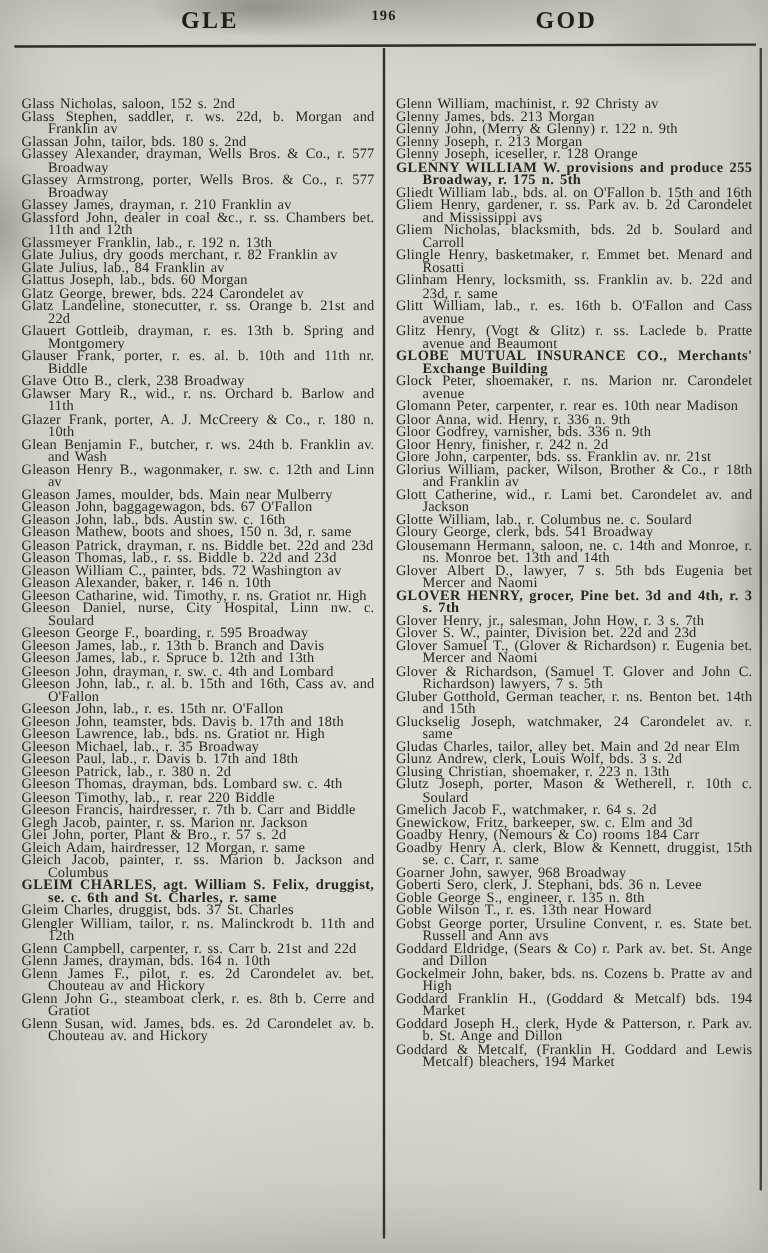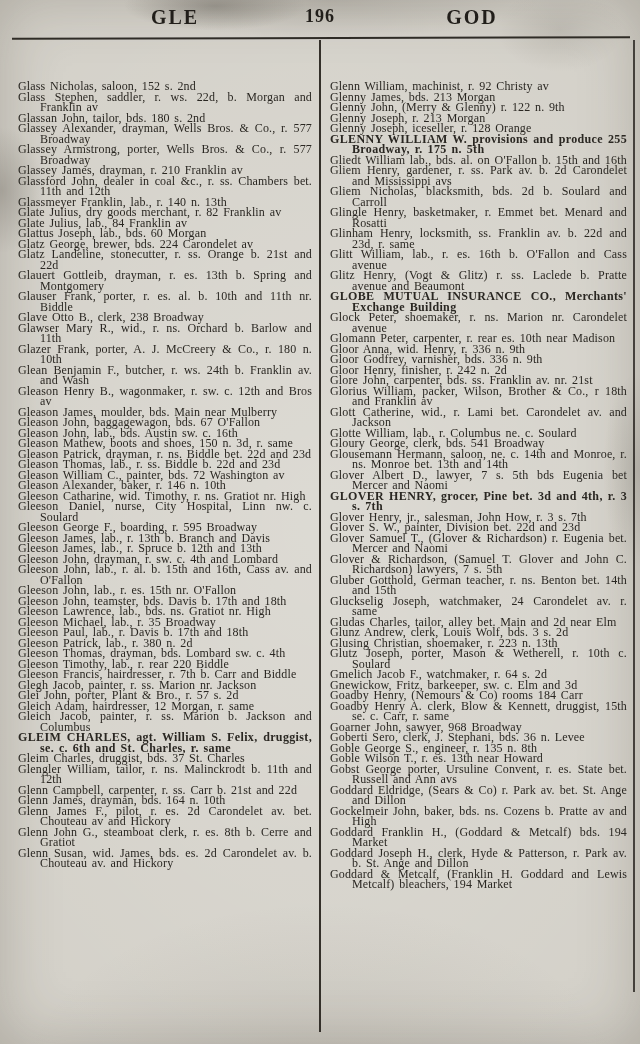--- a/index.html
+++ b/index.html
@@ -17,21 +17,21 @@
       radial-gradient(ellipse 600px 900px at 320px 520px, rgba(255,255,252,0.22), transparent 80%),
       #d3d0c8;
     box-shadow: inset 0 0 60px rgba(70,62,50,0.25);
   }
   .page { position:absolute; inset:0; }
 
   .header-zone { position:absolute; top:6px; left:0; width:640px; height:30px; }
   .hdr { position:absolute; top:0; font-weight:bold; color:#211e1a; }
   .hdr-guide { font-size:20px; letter-spacing:2px; width:90px; text-align:center; }
   .hdr-left  { left:130px; }
-  .hdr-num   { left:275px; width:90px; text-align:center; font-size:18px; letter-spacing:1px; }
+  .hdr-num   { left:275px; width:90px; text-align:center; font-size:12px; letter-spacing:1px; }
   .hdr-right { left:427px; }
 
   .header-rule {
     position:absolute; top:37px; left:12px; width:618px; height:2px;
     background:#2f2c26; transform:rotate(-0.15deg);
   }
 
   .col {
     position:absolute; top:43px; height:1000px; overflow:hidden;
     font-size:12px; line-height:10.5px; word-spacing:1.5px; letter-spacing:0.15px;margin-top:38px;
@@ -67,33 +67,33 @@
   <div class="header-rule"></div>
 
   <div class="col col-left">
       <p class="entry">Glass Nicholas, saloon, 152 s. 2nd</p>
       <p class="entry">Glass Stephen, saddler, r. ws. 22d, b. Morgan and Franklin av</p>
       <p class="entry">Glassan John, tailor, bds. 180 s. 2nd</p>
       <p class="entry">Glassey Alexander, drayman, Wells Bros. &amp; Co., r. 577 Broadway</p>
       <p class="entry">Glassey Armstrong, porter, Wells Bros. &amp; Co., r. 577 Broadway</p>
       <p class="entry">Glassey James, drayman, r. 210 Franklin av</p>
       <p class="entry">Glassford John, dealer in coal &amp;c., r. ss. Chambers bet. 11th and 12th</p>
-      <p class="entry">Glassmeyer Franklin, lab., r. 140 n. 13th</p>
+      <p class="entry">Glassmeyer Franklin, lab., r. 192 n. 13th</p>
       <p class="entry">Glate Julius, dry goods merchant, r. 82 Franklin av</p>
       <p class="entry">Glate Julius, lab., 84 Franklin av</p>
       <p class="entry">Glattus Joseph, lab., bds. 60 Morgan</p>
       <p class="entry">Glatz George, brewer, bds. 224 Carondelet av</p>
       <p class="entry">Glatz Landeline, stonecutter, r. ss. Orange b. 21st and 22d</p>
       <p class="entry">Glauert Gottleib, drayman, r. es. 13th b. Spring and Montgomery</p>
       <p class="entry">Glauser Frank, porter, r. es. al. b. 10th and 11th nr. Biddle</p>
       <p class="entry">Glave Otto B., clerk, 238 Broadway</p>
       <p class="entry">Glawser Mary R., wid., r. ns. Orchard b. Barlow and 11th</p>
       <p class="entry">Glazer Frank, porter, A. J. McCreery &amp; Co., r. 180 n. 10th</p>
       <p class="entry">Glean Benjamin F., butcher, r. ws. 24th b. Franklin av. and Wash</p>
-      <p class="entry">Gleason Henry B., wagonmaker, r. sw. c. 12th and Bros av</p>
+      <p class="entry">Gleason Henry B., wagonmaker, r. sw. c. 12th and Linn av</p>
       <p class="entry">Gleason James, moulder, bds. Main near Mulberry</p>
       <p class="entry">Gleason John, baggagewagon, bds. 67 O'Fallon</p>
       <p class="entry">Gleason John, lab., bds. Austin sw. c. 16th</p>
       <p class="entry">Gleason Mathew, boots and shoes, 150 n. 3d, r. same</p>
       <p class="entry">Gleason Patrick, drayman, r. ns. Biddle bet. 22d and 23d</p>
       <p class="entry">Gleason Thomas, lab., r. ss. Biddle b. 22d and 23d</p>
       <p class="entry">Gleason William C., painter, bds. 72 Washington av</p>
       <p class="entry">Gleason Alexander, baker, r. 146 n. 10th</p>
       <p class="entry">Gleeson Catharine, wid. Timothy, r. ns. Gratiot nr. High</p>
       <p class="entry">Gleeson Daniel, nurse, City Hospital, Linn nw. c. Soulard</p>

